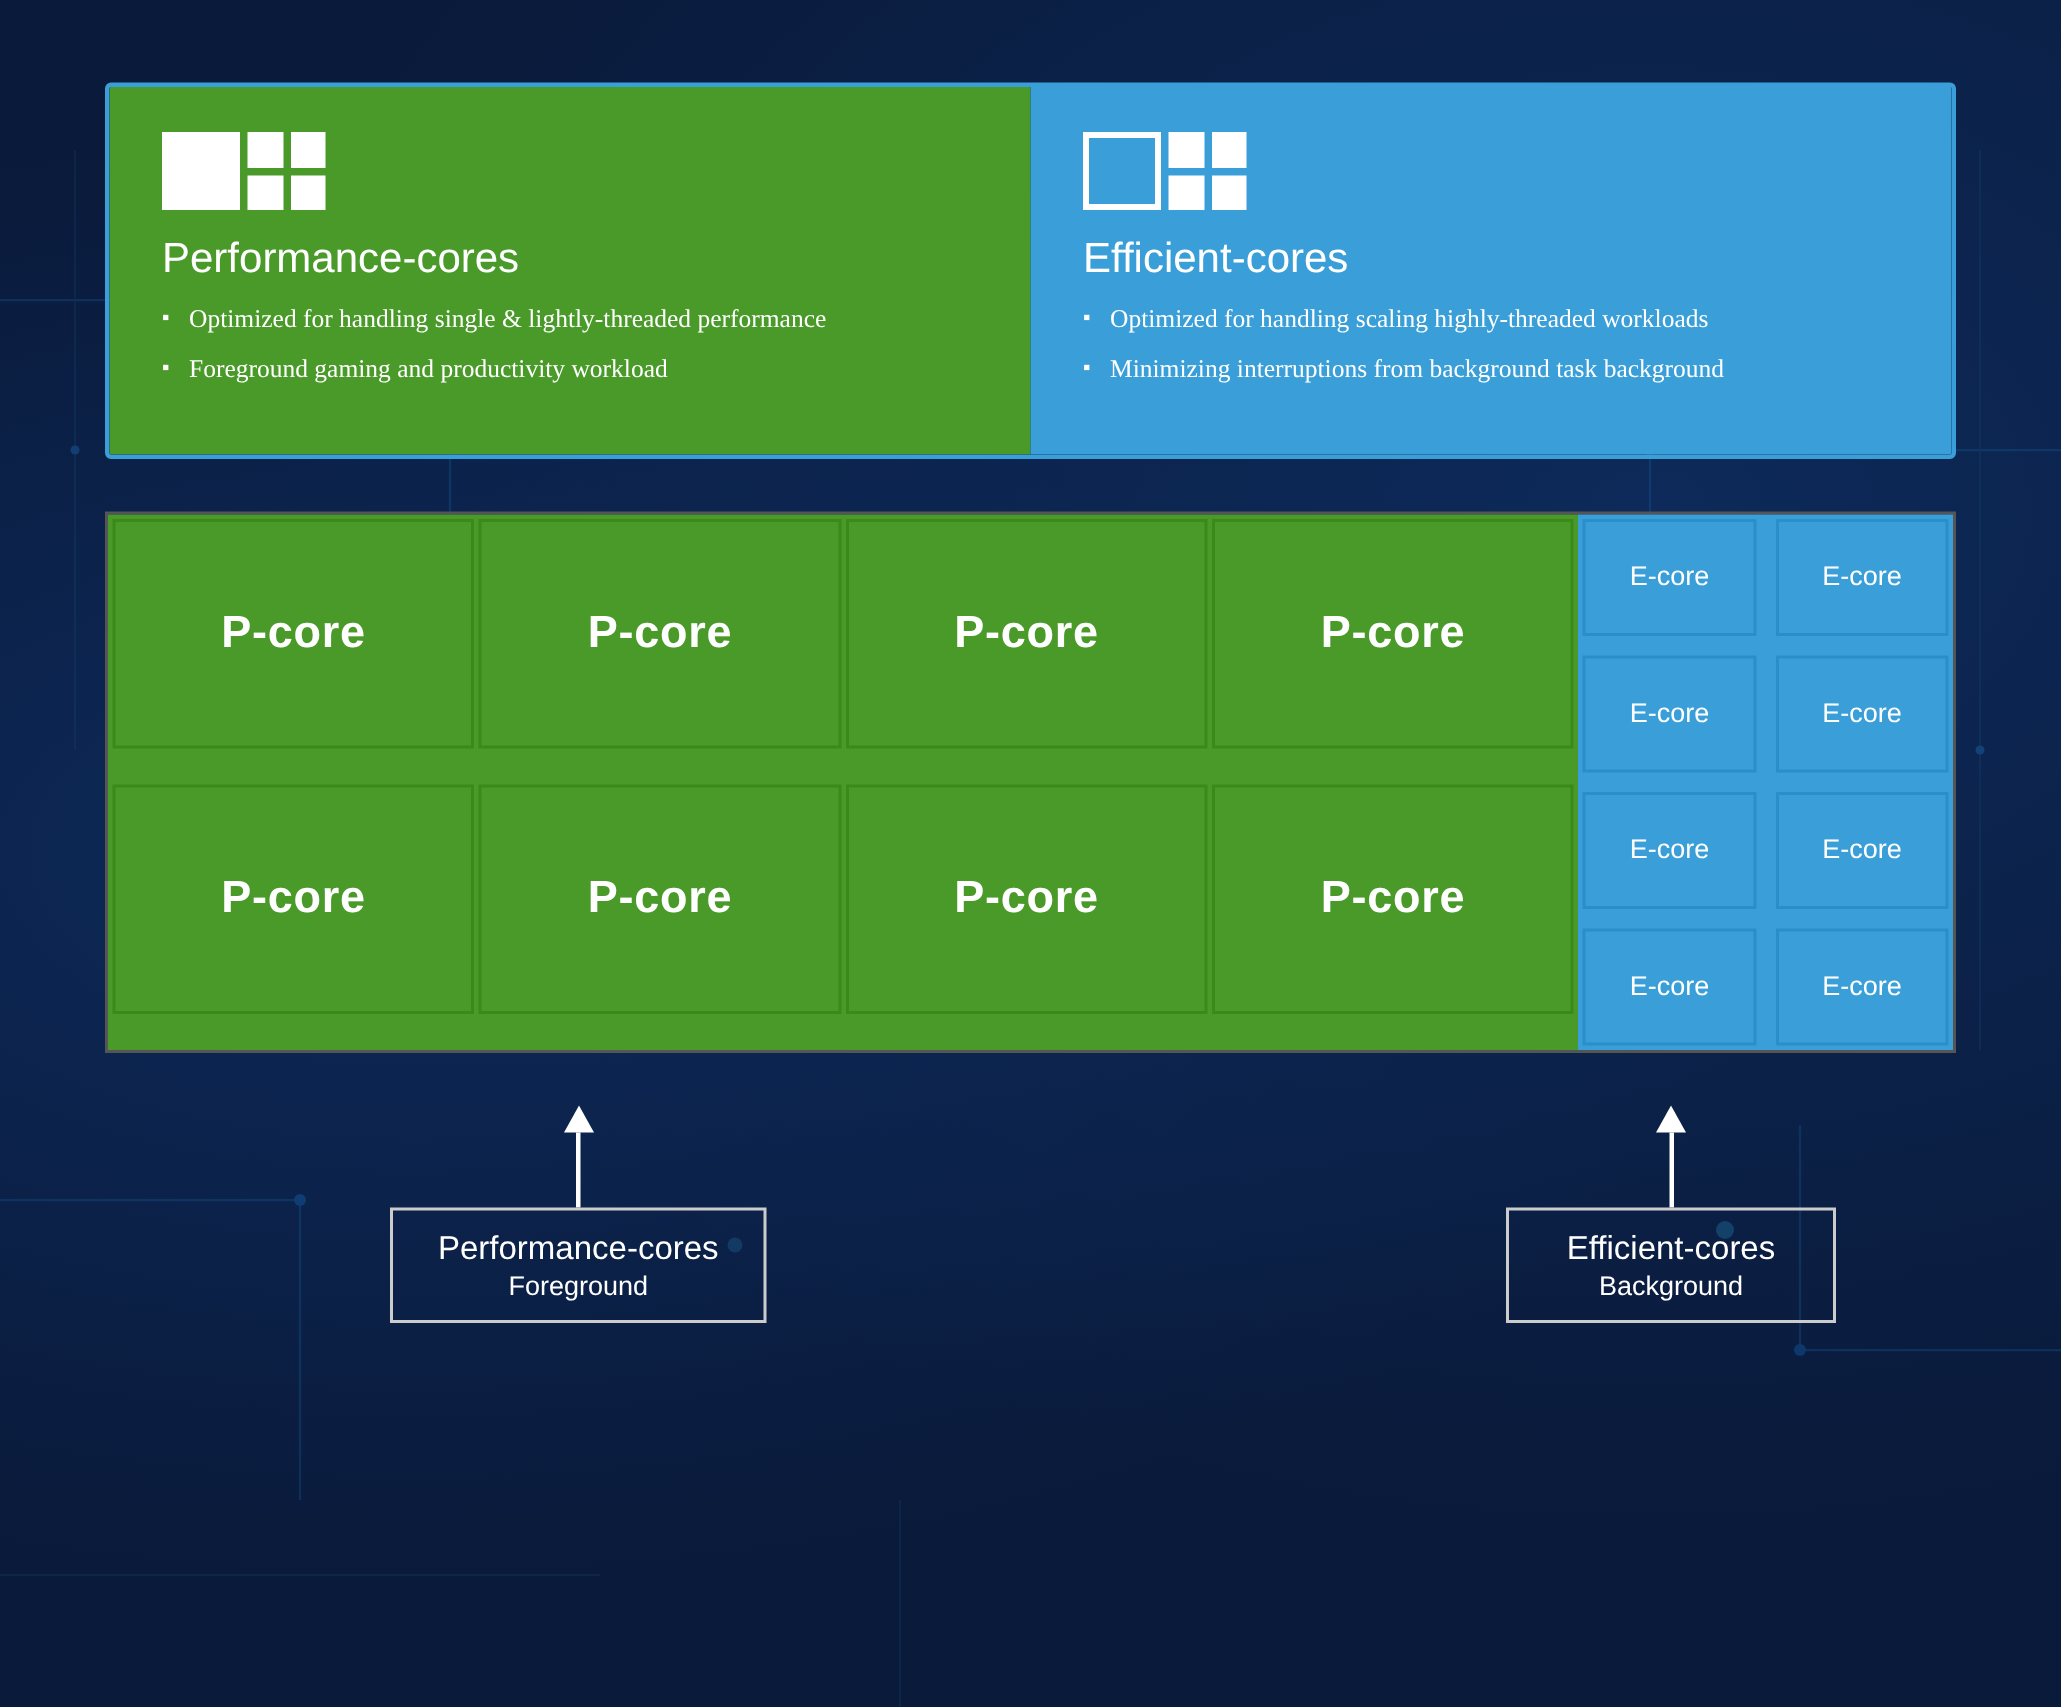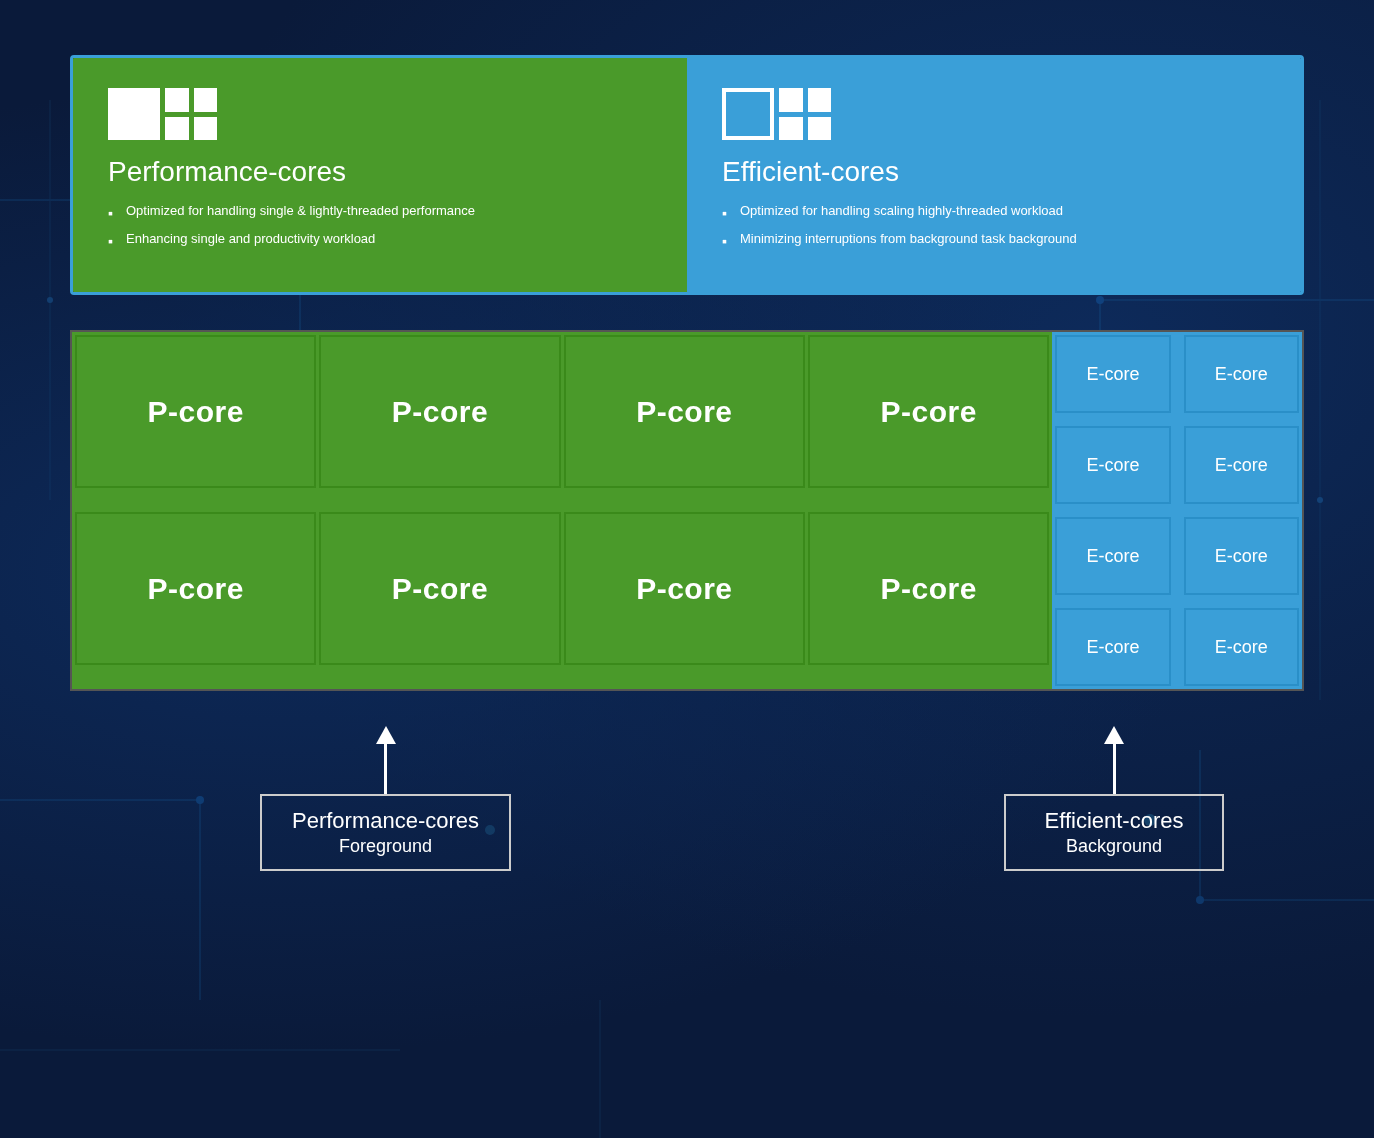--- a/index.html
+++ b/index.html
@@ -67,26 +67,27 @@
       margin-bottom: 14px;
       color: white;
     }
 
     .info-list {
       list-style: none;
       padding: 0;
     }
 
     .info-list li {
-      font-size: 13px;
+      font-size: 17px;
       color: white;
       margin-bottom: 10px;
       padding-left: 18px;
       position: relative;
       line-height: 1.35;
+      font-family: Liberation Serif, serif;
     }
 
     .info-list li::before {
       content: '▪';
       position: absolute;
       left: 0;
       top: 2px;
       font-size: 14px;
     }
 
@@ -299,38 +300,38 @@
         <div class="small-grid">
           <div class="small-sq"></div>
           <div class="small-sq"></div>
           <div class="small-sq"></div>
           <div class="small-sq"></div>
         </div>
       </div>
       <h2 class="info-title">Performance-cores</h2>
       <ul class="info-list">
         <li>Optimized for handling single &amp; lightly-threaded performance</li>
-        <li>Enhancing single and productivity workload</li>
+        <li>Foreground gaming and productivity workload</li>
       </ul>
     </div>
 
     <div class="e-cores-info">
 
       <div class="win-logo-e">
         <div class="big-sq-outline"></div>
         <div class="small-grid-e">
           <div class="small-sq-filled"></div>
           <div class="small-sq-filled"></div>
           <div class="small-sq-filled"></div>
           <div class="small-sq-filled"></div>
         </div>
       </div>
       <h2 class="info-title">Efficient-cores</h2>
       <ul class="info-list">
-        <li>Optimized for handling scaling highly-threaded workload</li>
+        <li>Optimized for handling scaling highly-threaded workloads</li>
         <li>Minimizing interruptions from background task background</li>
       </ul>
     </div>
 
   </div>
 
   <div class="cpu-diagram">
 
     <div class="p-cores-grid">
       <div class="p-core-cell">P-core</div>

